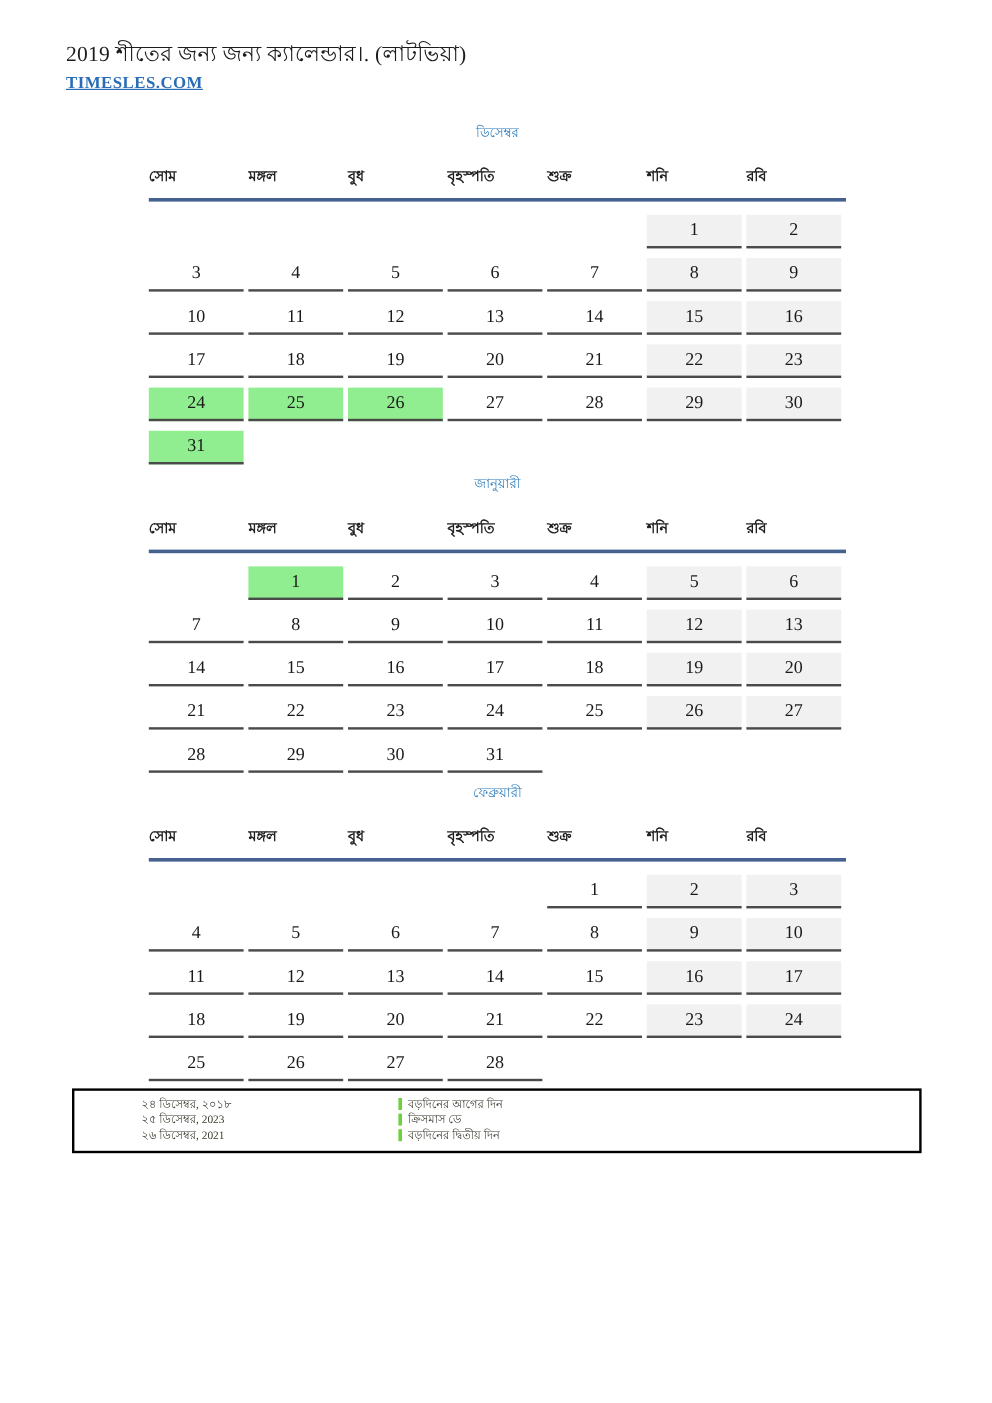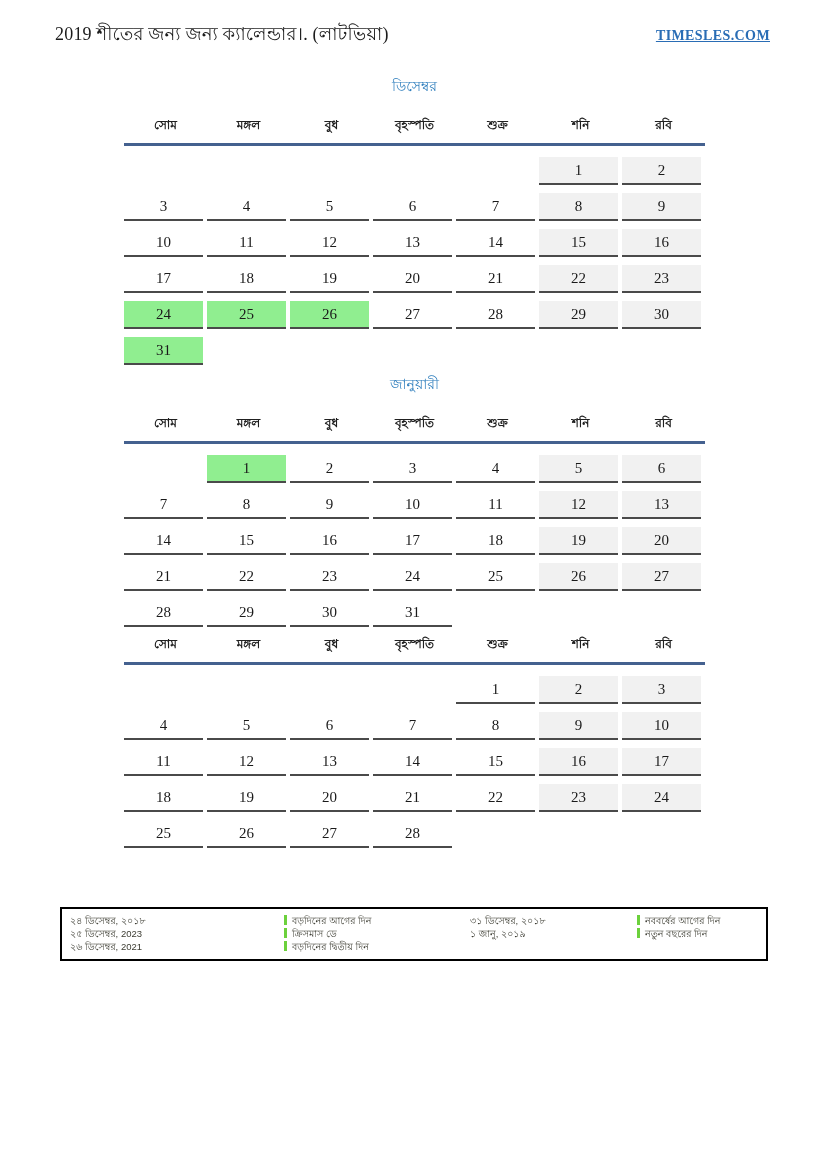--- a/index.html
+++ b/index.html
@@ -10,21 +10,22 @@
     color: #1a1a1a;
     position: relative;
     overflow: hidden;
   }
 
   
   .page-header {
     display: flex;
     justify-content: space-between;
     align-items: baseline;
-    padding: 20px 57px 0 55px;
+    padding: 31px 57px 0 55px;
+    flex-direction: column;
   }
   .page-title {
     font-size: 18px;
     font-weight: normal;
     margin: 0;
     color: #1c1c1c;
     letter-spacing: 0.2px;
   }
   .brand-link {
     font-size: 14px;
@@ -38,28 +39,28 @@
   
   .months {
     width: 581px;
     margin: 24px 0 0 124px;
   }
   .month { margin: 0; }
   .month + .month { }
   .month-title {
     margin: 0 0 17px 0;
     text-align: center;
-    font-size: 14px;
+    font-size: 11px;
     font-weight: normal;
     color: var(--month-title, #2e7ebd);
   }
   .weekday-row { display: flex; margin-bottom: 7px; }
   .weekday-label {
     width: 83px;
-    text-align: center;
+    text-align: left;
     font-size: 12px;
     font-weight: 600;
     color: #202020;
   }
   .weekday-rule {
     height: 3px;
     background: var(--rule, #44618f);
     margin-bottom: 11px;
   }
   .week-row { display: flex; margin-bottom: 8px; }
@@ -93,25 +94,26 @@
     align-items: flex-start;
   }
   .legend-group {
     display: grid;
     align-content: start;
     row-gap: 1px;
   }
   .legend-group.g0 { grid-template-columns: 190px 210px; }
   .legend-group.g1 { grid-template-columns: 143px auto; }
   .legend-date, .legend-desc {
-    font-family: Liberation Sans, sans-serif;
+    font-family: Liberation Serif, serif;
     font-size: 9.5px;
     line-height: 12px;
     color: #3c3c32;
     white-space: nowrap;
+    margin-left: 48px;
   }
   .legend-desc { display: flex; align-items: flex-start; padding-left: 24px; }
   .legend-color-bar {
     display: inline-block;
     width: 3px;
     height: 10px;
     background: var(--legend-marker, #6cd13c);
     margin-right: 5px;
     flex: 0 0 3px;
   }
@@ -248,20 +250,21 @@
           <div class="day-cell">29</div>
           <div class="day-cell">30</div>
           <div class="day-cell">31</div>
           <div class="day-cell empty"></div>
           <div class="day-cell empty"></div>
           <div class="day-cell empty"></div>
         </div>
       </div>
     </section>
     <section class="month">
+      <h2 class="month-title">ফেব্রুয়ারী</h2>
       <div class="weekday-row">
         <span class="weekday-label">সোম</span>
         <span class="weekday-label">মঙ্গল</span>
         <span class="weekday-label">বুধ</span>
         <span class="weekday-label">বৃহস্পতি</span>
         <span class="weekday-label">শুক্র</span>
         <span class="weekday-label">শনি</span>
         <span class="weekday-label">রবি</span>
       </div>
       <div class="weekday-rule"></div>
@@ -317,19 +320,13 @@
 
 <footer class="legend" id="legend-box">
     <div class="legend-group g0">
       <span class="legend-date">২৪ ডিসেম্বর, ২০১৮</span>
       <span class="legend-desc"><span class="legend-color-bar"></span>বড়দিনের আগের দিন</span>
       <span class="legend-date">২৫ ডিসেম্বর, 2023</span>
       <span class="legend-desc"><span class="legend-color-bar"></span>ক্রিসমাস ডে</span>
       <span class="legend-date">২৬ ডিসেম্বর, 2021</span>
       <span class="legend-desc"><span class="legend-color-bar"></span>বড়দিনের দ্বিতীয় দিন</span>
     </div>
-    <div class="legend-group g1">
-      <span class="legend-date">৩১ ডিসেম্বর, ২০১৮</span>
-      <span class="legend-desc"><span class="legend-color-bar"></span>নববর্ষের আগের দিন</span>
-      <span class="legend-date">১ জানু, ২০১৯</span>
-      <span class="legend-desc"><span class="legend-color-bar"></span>নতুন বছরের দিন</span>
-    </div>
   </footer>
 
 </body></html>

